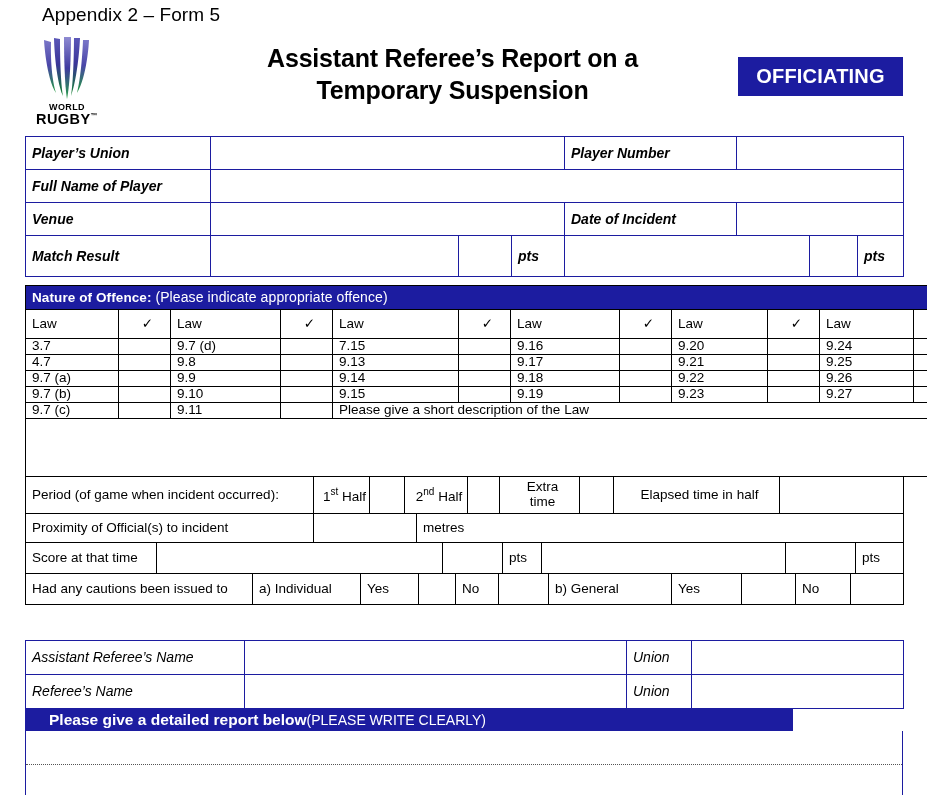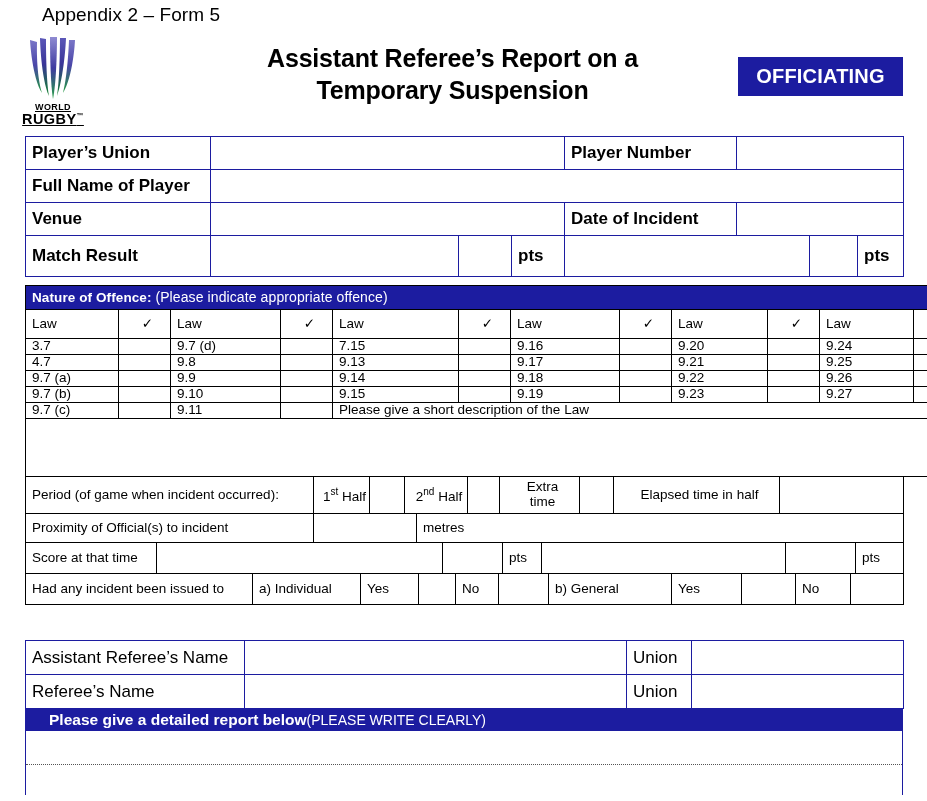--- a/index.html
+++ b/index.html
@@ -20,25 +20,24 @@
   .appendix {
     position: absolute;
     left: 42px;
     top: 4px;
     font-size: 19px;
     letter-spacing: .1px;
     white-space: nowrap;
   }
   .logo-wrap {
     position: absolute;
-    left: 16px;
+    left: 30px;
     top: 33px;
     width: 74px;
     height: 92px;
-    text-decoration: underline;
   }
   .logo-shield { display:block; }
   .logo-word {
     text-align: center;
     font-weight: bold;
     line-height: 1.02;
     letter-spacing: .4px;
   }
   .logo-word .w { font-size: 9px; }
   .logo-word .r { font-size: 14.5px; }
@@ -74,23 +73,24 @@
   
   .sheet { position: absolute; left: 25px; }
   table.grid {
     border-collapse: collapse;
     table-layout: fixed;
     width: 878px;
   }
   table.grid td {
     border: 1px solid #1c1ca0;
     padding: 0 0 0 6px;
-    font-size: 17px;
+    font-size: 14px;
     vertical-align: middle;
     line-height: 1.15;
+    font-style: italic;
   }
 
   
   .t-top td { height: 32px; font-weight: bold; font-size: 16.5px; }
   .t-top td.blank { font-weight: normal; }
   .pts { font-weight: bold; font-size: 16.5px; padding-left: 5px; }
 
   
   table.blk { border-collapse: collapse; table-layout: fixed; width: 878px; }
   table.blk td {
@@ -427,21 +427,21 @@
       <col style="width:43px">
         <col style="width:50px">
       <col style="width:123px">
         <col style="width:70px">
         <col style="width:54px">
       <col style="width:55px">
         <col style="width:53px">
     </colgroup>
     <tbody>
       <tr class="caut">
-        <td>Had any incident been issued to</td>
+        <td>Had any cautions been issued to</td>
         <td>a)  Individual</td>
         <td>Yes</td>
         <td></td>
         <td>No</td>
         <td></td>
         <td>b) General</td>
         <td>Yes</td>
         <td></td>
         <td>No</td>
         <td></td>
@@ -467,20 +467,20 @@
       </tr>
       <tr>
         <td>Referee’s Name</td>
         <td></td>
         <td>Union</td>
         <td></td>
       </tr>
     </tbody>
   </table>
 
-  <div class="report-bar" style="width:878px;padding-left:24px;">
+  <div class="report-bar" style="width:768px;padding-left:24px;">
     <span>Please give a detailed report below</span><span class="caps">(PLEASE WRITE CLEARLY)</span>
   </div>
   <div class="report-body" style="width:878px;">
     <div class="dotline"></div>
     <span></span>
   </div>
 </div>
 
 </body></html>

